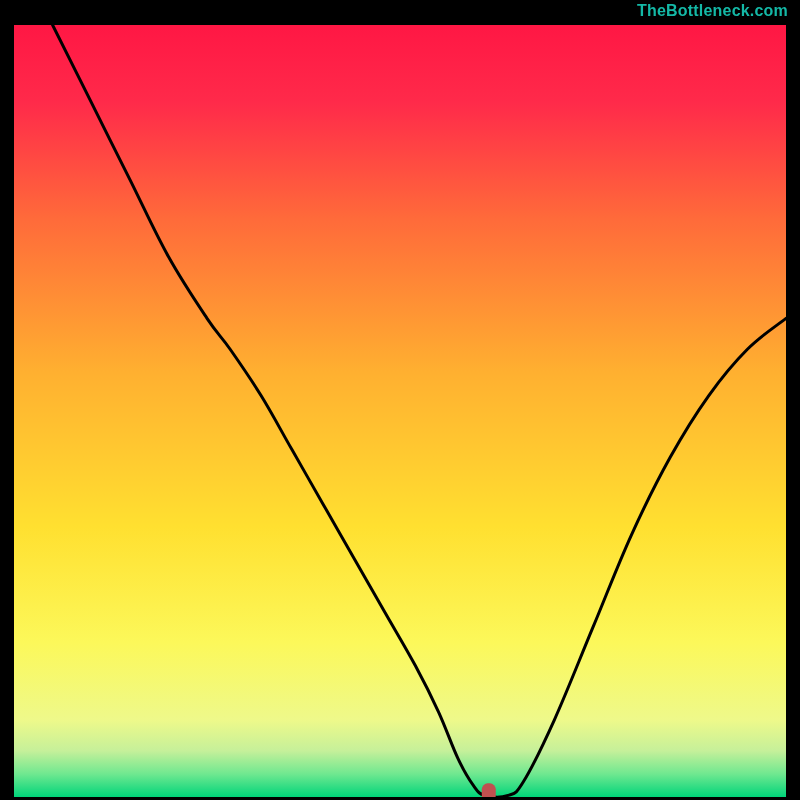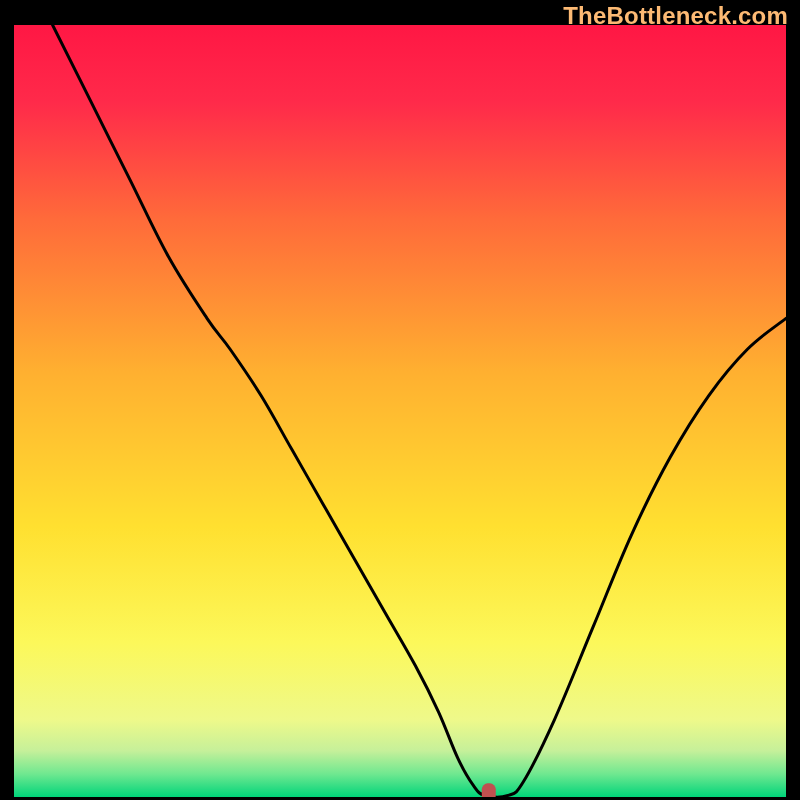--- a/index.html
+++ b/index.html
@@ -13,23 +13,23 @@
   .wrapper {
     position: relative;
     width: 800px;
     height: 800px;
   }
   .watermark {
     position: absolute;
     top: 2px;
     right: 12px;
     font-family: Arial, Helvetica, sans-serif;
-    font-size: 24px;
+    font-size: 16px;
     font-weight: bold;
-    color: #fdba74;
+    color: #14b8a6;
     z-index: 5;
     letter-spacing: 0.2px;
   }
   svg.plot {
     position: absolute;
     left: 14px;
     top: 25px;
     display: block;
   }
 </style>

